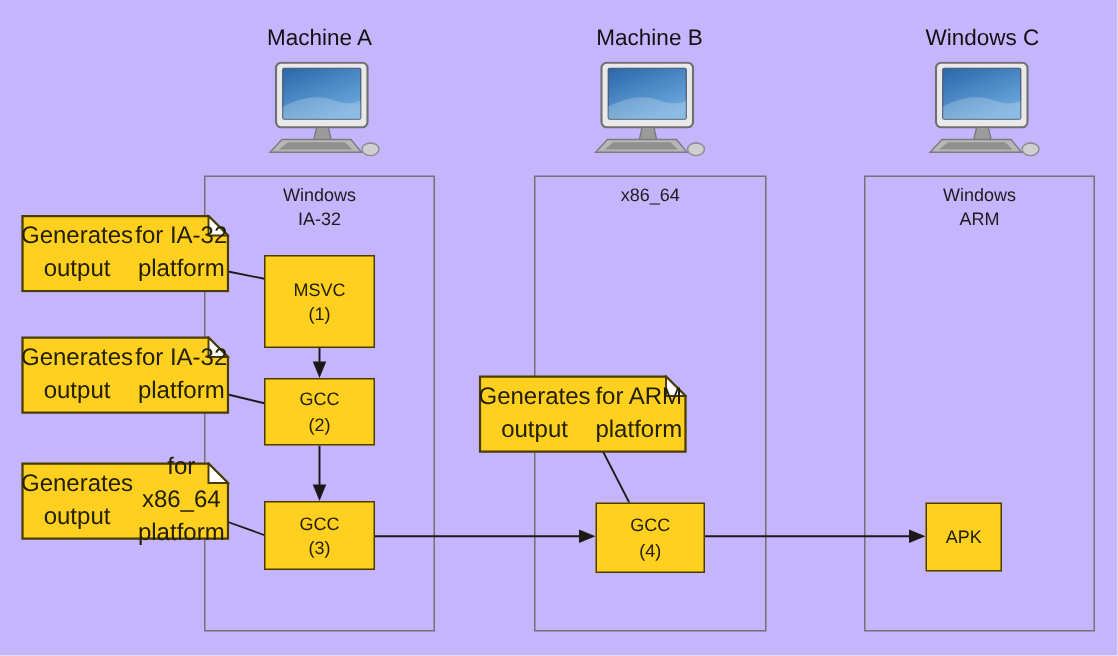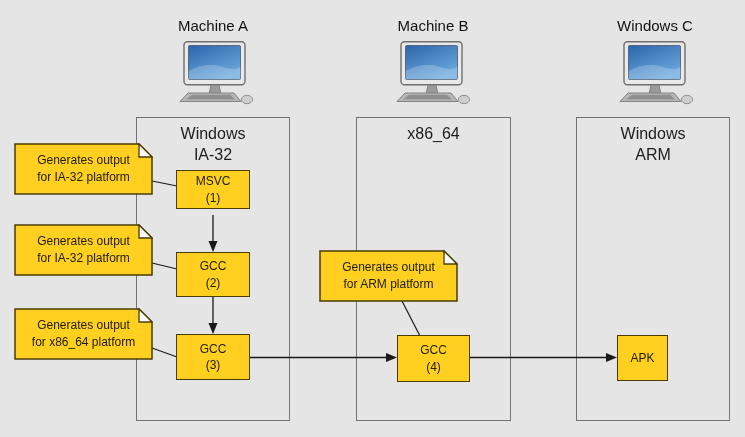--- a/index.html
+++ b/index.html
@@ -5,41 +5,41 @@
   :root{
     --node-fill:#FFD01F;
     --node-border:#4a3c00;
     --container-border:#737373;
     --connector:#1a1a1a;
     --text-dark:#232000;
     --title-color:#111111;
   }
   html,body{margin:0;padding:0;background:#ffffff;}
   body{font-family:"Liberation Sans","DejaVu Sans",sans-serif;}
-  .stage{position:relative;width:745px;height:437px;background:#e5e5e5;overflow:hidden;}
+  .stage{position:relative;width:745px;height:437px;background:#c4b5fd;overflow:hidden;}
 
   .machine-title{position:absolute;top:17px;width:154px;text-align:center;
     font-size:15px;color:var(--title-color);}
 
   .computer-icon{position:absolute;top:41px;width:76px;height:64px;}
 
   .container-box{position:absolute;top:117px;height:304px;width:154px;
     border:1.5px solid var(--container-border);box-sizing:border-box;background:transparent;}
-  .os-label{margin-top:5px;text-align:center;font-size:16px;line-height:1.32;color:#1c1c1c;}
+  .os-label{margin-top:5px;text-align:center;font-size:12px;line-height:1.32;color:#1c1c1c;}
 
   .node-box{position:absolute;box-sizing:border-box;background:var(--node-fill);
     border:1.5px solid var(--node-border);display:flex;flex-direction:column;
     align-items:center;justify-content:center;font-size:12px;line-height:1.35;
     color:var(--text-dark);z-index:10;}
 
   .note{position:absolute;width:139px;height:52px;z-index:10;}
   .note svg{position:absolute;left:0;top:0;}
   .note-text{position:absolute;left:0;top:0;width:100%;height:100%;display:flex;
-    flex-direction:column;align-items:center;justify-content:center;
-    font-size:12px;line-height:1.38;color:var(--text-dark);text-align:center;}
+    flex-direction:row;align-items:center;justify-content:center;
+    font-size:16px;line-height:1.38;color:var(--text-dark);text-align:center;}
 
   .connector-layer{position:absolute;left:0;top:0;z-index:5;pointer-events:none;}
 </style>
 </head>
 <body>
 
 <div class="stage">
 
   <svg class="connector-layer" width="745" height="437">
     <defs>
@@ -113,21 +113,21 @@
     <polygon points="14,53.8 52,53.8 57,58.6 8,58.6" fill="#8f8f8f"></polygon>
     <ellipse cx="69" cy="58.5" rx="5.6" ry="4.2" fill="#cfcfcf" stroke="#898989" stroke-width="0.9"></ellipse>
   </svg>
   <div class="container-box" style="left:576px;">
     <div class="os-label">
       <div>Windows</div>
       <div>ARM</div>
     </div>
   </div>
 
-  <div class="node-box" style="left:176px;top:170px;width:74px;height:39px;">
+  <div class="node-box" style="left:176px;top:170px;width:74px;height:62px;">
     <div>MSVC</div>
     <div>(1)</div>
   </div>
   <div class="node-box" style="left:176px;top:252px;width:74px;height:45px;">
     <div>GCC</div>
     <div>(2)</div>
   </div>
   <div class="node-box" style="left:176px;top:334px;width:74px;height:46px;">
     <div>GCC</div>
     <div>(3)</div>

